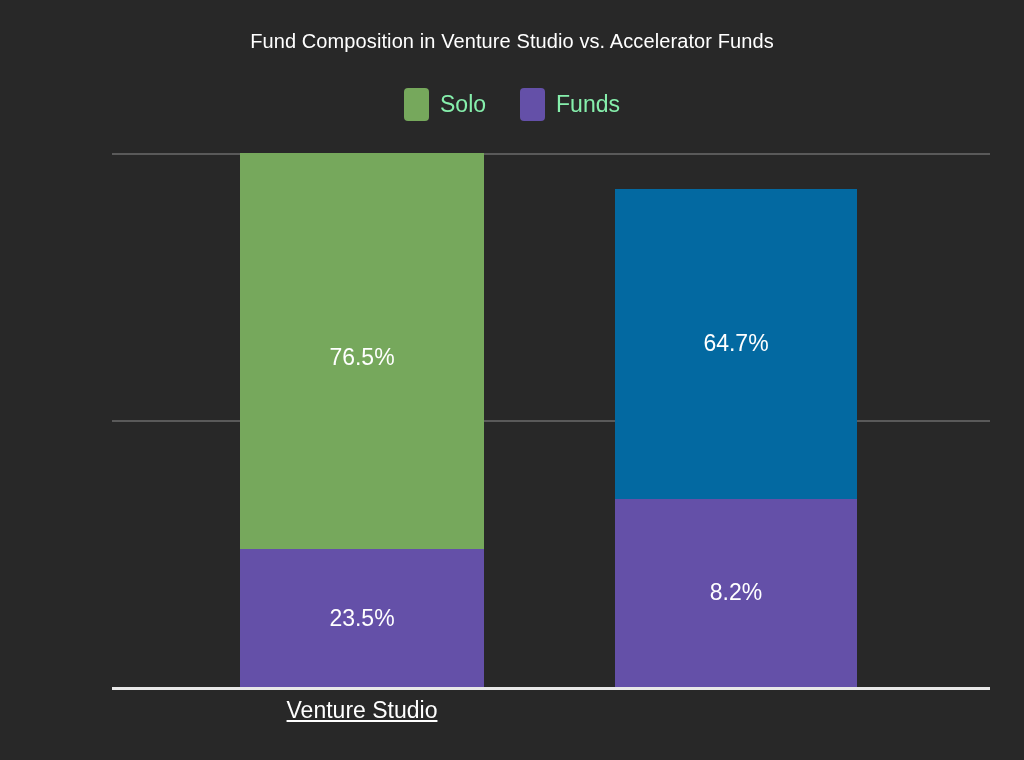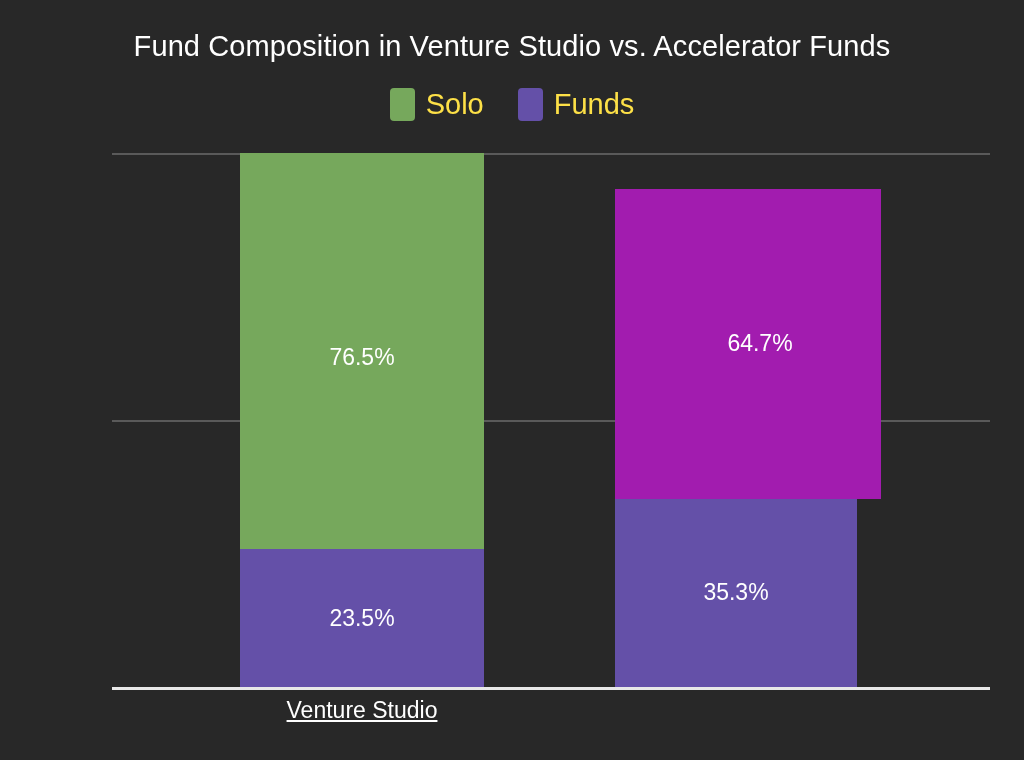--- a/index.html
+++ b/index.html
@@ -23,21 +23,21 @@
   }
 
   
   .chart-title {
     position: absolute;
     top: 30px;
     left: 0;
     width: 1024px;
     text-align: center;
     color: #ffffff;
-    font-size: 29px;
+    font-size: 20px;
     font-weight: 400;
     letter-spacing: 0.1px;
     white-space: nowrap;
   }
 
   
   .legend {
     position: absolute;
     top: 88px;
     left: 0;
@@ -52,22 +52,22 @@
     align-items: center;
     gap: 11px;
   }
   .legend-swatch {
     width: 25px;
     height: 33px;
     border-radius: 4px;
     flex: none;
   }
   .legend-label {
-    color: #fde047;
-    font-size: 29px;
+    color: #86efac;
+    font-size: 23px;
     font-weight: 400;
     white-space: nowrap;
   }
 
   
   
   .plot {
     position: absolute;
     left: 112px;
     top: 153px;
@@ -186,25 +186,25 @@
     <div class="bar-group g0">
       <div class="bar-seg seg-solo" style="height: 408.51px; bottom: 125.49px; background: rgb(118, 168, 92);">
         <span class="bar-value">76.5%</span>
       </div>
       <div class="bar-seg seg-team" style="height: 138px; bottom: 0px; background: rgb(100, 80, 168);">
         <span class="bar-value">23.5%</span>
       </div>
     </div>
 
     <div class="bar-group g1">
-      <div class="bar-seg seg-solo" style="height: 310px; bottom: 188.502px; background: #a21caf; padding-left: 24px;">
+      <div class="bar-seg seg-solo" style="height: 310px; bottom: 188.502px; background: #0369a1;">
         <span class="bar-value">64.7%</span>
       </div>
       <div class="bar-seg seg-team" style="height: 188.502px; bottom: 0px; background: rgb(100, 80, 168);">
-        <span class="bar-value">35.3%</span>
+        <span class="bar-value">8.2%</span>
       </div>
     </div>
 
     <div class="axis-baseline"></div>
   </div>
 
   <div class="xlabels">
     <div class="xlabel" style="left:250px;text-decoration:underline;">Venture Studio</div>
   </div>
 

